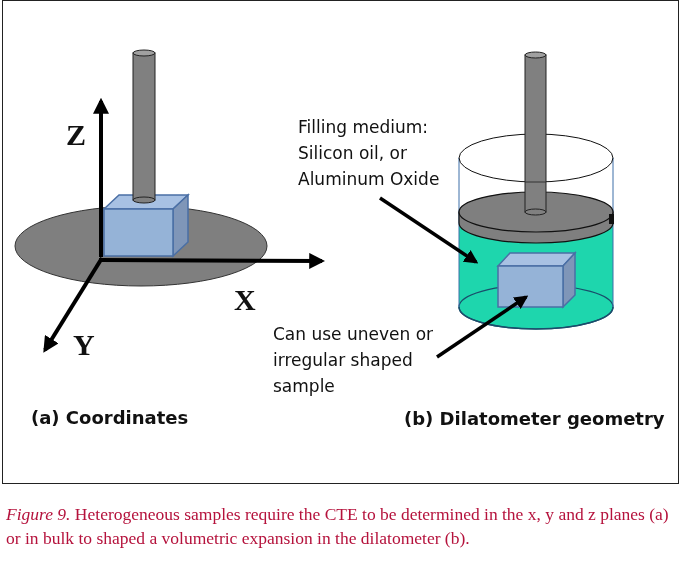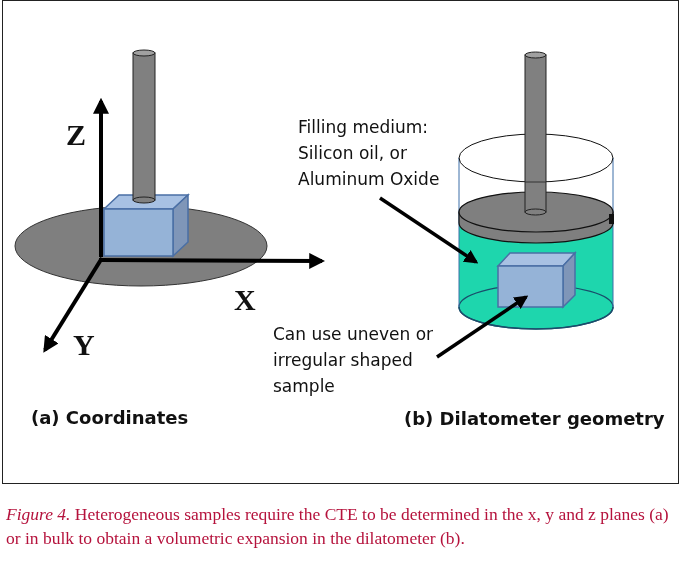--- a/index.html
+++ b/index.html
@@ -100,14 +100,14 @@
       <text x="273" y="366">irregular shaped</text>
       <text x="273" y="392">sample</text>
     </g>
     <line x1="437" y1="357" x2="526" y2="297" stroke="#000" stroke-width="3.5" marker-end="url(#arrowHead)"></line>
 
     <text class="sans" x="404" y="425" font-size="18" font-weight="bold" fill="#111">(b) Dilatometer geometry</text>
   </g>
 </svg>
 
 <div id="caption">
-  <span class="fig-label">Figure 4.</span><span> Heterogeneous samples require the CTE to be determined in the x, y and z planes (a) or in bulk to obtain a volumetric expansion in the dilatometer (b).</span>
+  <span class="fig-label">Figure 9.</span><span> Heterogeneous samples require the CTE to be determined in the x, y and z planes (a) or in bulk to shaped a volumetric expansion in the dilatometer (b).</span>
 </div>
 
 </body></html>

